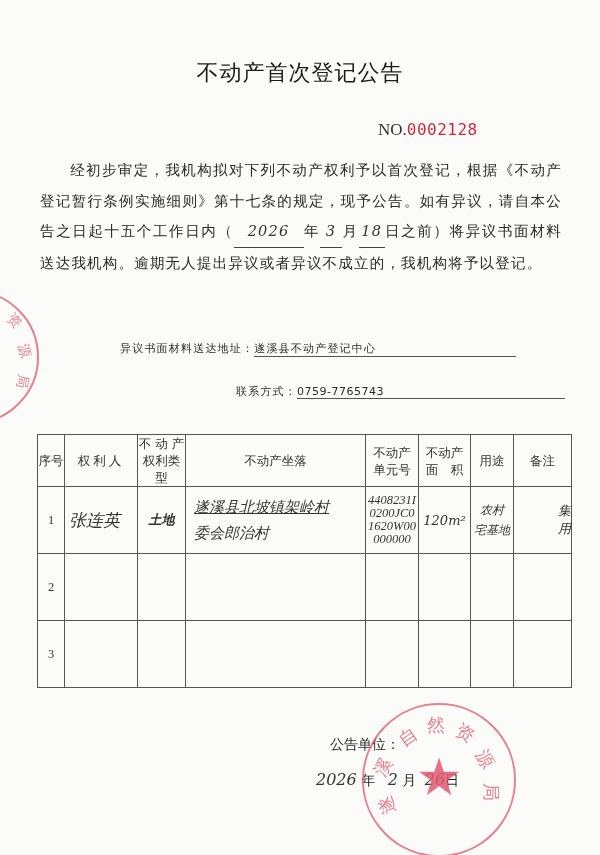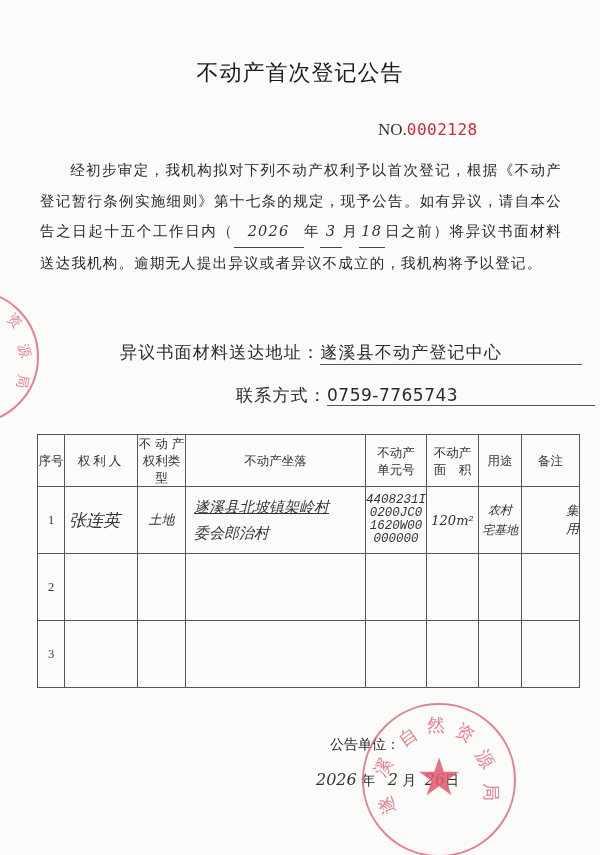--- a/index.html
+++ b/index.html
@@ -28,41 +28,41 @@
     .para .indent { display: inline-block; width: 30px; }
     .hw {
       font-family: "DejaVu Serif", serif; font-style: italic; color: #333;
       border-bottom: 1px solid #444; display: inline-block; text-align: center;
     }
     .hw.year { width: 70px; }
     .hw.month { width: 22px; }
     .hw.day { width: 26px; text-align: center; }
     .addr-row {
       position: absolute; font-family: "DejaVu Sans", sans-serif;
-      font-size: 17px; letter-spacing: 1.2px; color: #2a2a2a;
+      font-size: 11px; letter-spacing: 1.2px; color: #2a2a2a;
     }
     .addr-row .fill {
       display: inline-block; border-bottom: 1px solid #555;
       font-family: "DejaVu Sans", sans-serif;
     }
     .contact-val { font-family: "DejaVu Sans Mono", monospace; letter-spacing: 0.5px; }
     table.reg {
       position: absolute; left: 37px; top: 434px; border-collapse: collapse;
       font-family: "DejaVu Sans", sans-serif; color: #333;
     }
     table.reg td, table.reg th {
       border: 1px solid #555; padding: 0; text-align: center; vertical-align: middle;
       font-weight: normal; font-size: 12.5px;
     }
     table.reg th { height: 50px; line-height: 17px; }
     table.reg tr.r1 td { height: 66px; }
     table.reg tr.r2 td, table.reg tr.r3 td { height: 66px; }
     .handw { font-family: "DejaVu Serif", serif; font-style: italic; color: #333; }
     .seq { font-family: "Liberation Serif", serif; font-size: 13px; }
-    .unitno { font-size: 10px; line-height: 13px; font-style: italic; font-family: Liberation Mono, monospace; }
+    .unitno { font-size: 10px; line-height: 13px; font-style: italic; font-family: Liberation Serif, serif; }
     .loc { text-align: left !important; padding-left: 8px !important; font-size: 15px !important; line-height: 26px; }
     .sign { position: absolute; font-family: "DejaVu Sans", sans-serif; font-size: 14px; color: #2a2a2a; }
     .seal {
       position: absolute; border: 2px solid #e06b7d; border-radius: 50%;
       color: #e06b7d; opacity: 0.85;
     }
     .seal .star {
       position: absolute; left: 50%; top: 50%; transform: translate(-50%,-55%);
       font-size: 52px; color: #e35a70; line-height: 1;
     }
@@ -107,21 +107,21 @@
     <th><span>不 动 产</span><br><span>权利类型</span></th>
     <th><span>不动产坐落</span></th>
     <th><span>不动产</span><br><span>单元号</span></th>
     <th><span>不动产</span><br><span>面　积</span></th>
     <th><span>用途</span></th>
     <th><span>备注</span></th>
   </tr>
   <tr class="r1">
     <td class="seq">1</td>
     <td class="handw" style="font-size:17px; text-align:left; padding-left:4px;">张连英</td>
-    <td class="handw" style="font-size:13px;">土地</td>
+    <td class="handw" style="font-size:13px;font-weight:bold;">土地</td>
     <td class="handw loc">
       <span style="text-decoration:underline;">遂溪县北坡镇架岭村</span><br><span>委会郎治村</span>
     </td>
     <td class="unitno">
       <span>4408231I</span><br><span>0200JC0</span><br><span>1620W00</span><br><span>000000</span>
     </td>
     <td class="handw" style="font-size:13px;">120m²</td>
     <td class="handw" style="font-size:12px; line-height:20px;">
       <span>农村</span><br><span>宅基地</span>
     </td>

